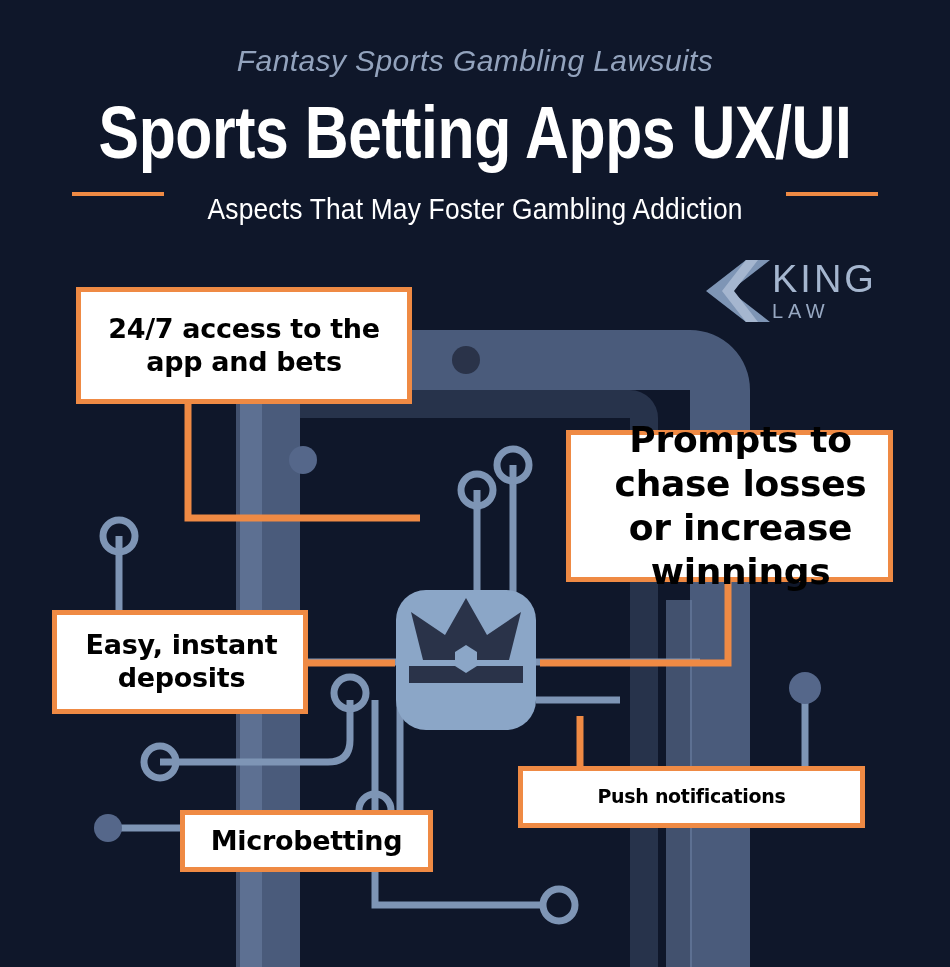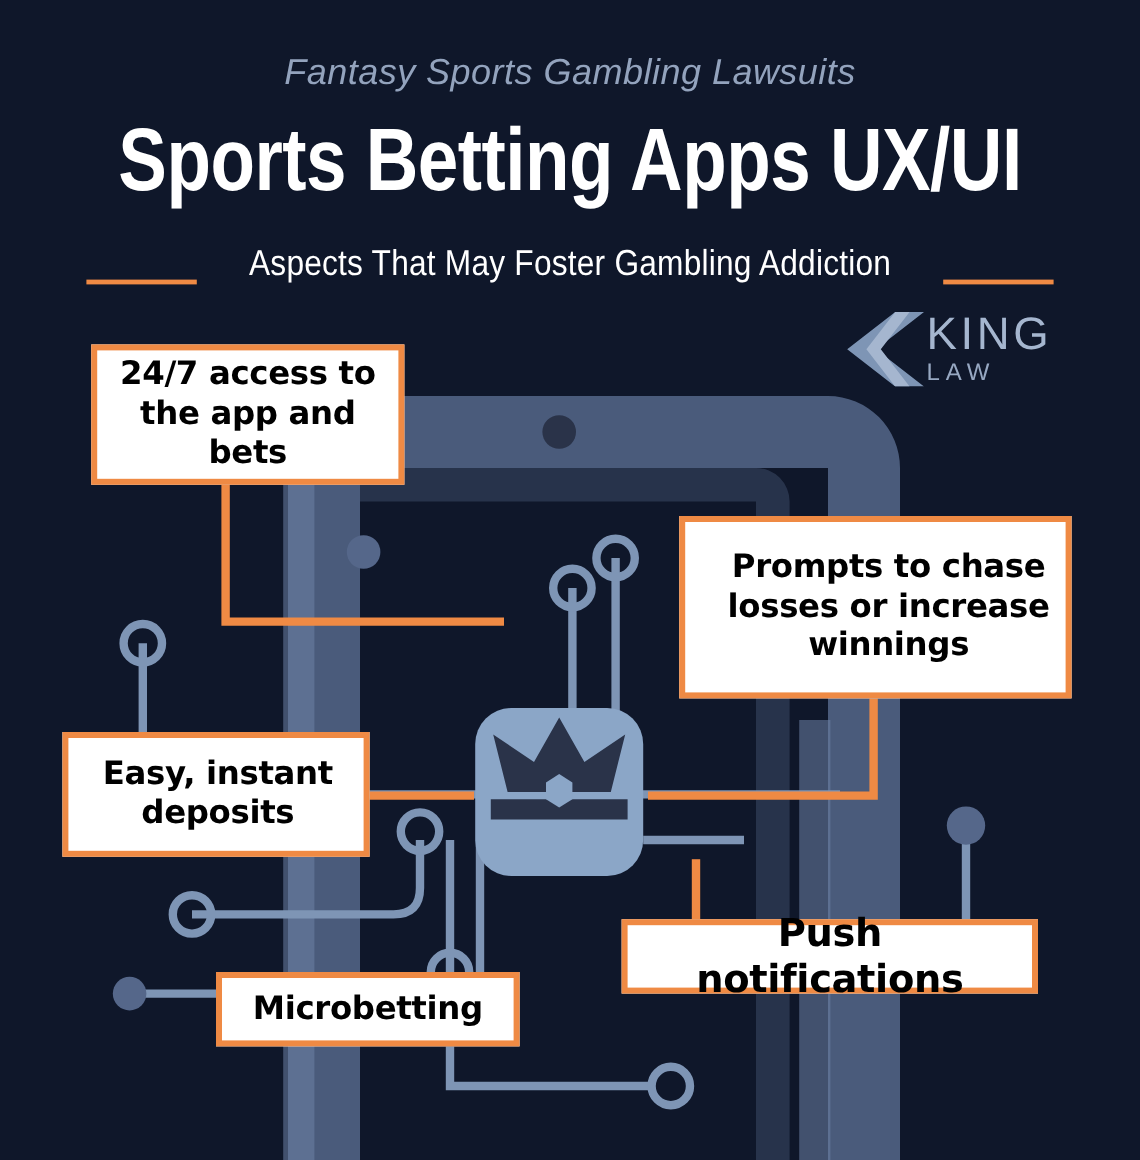--- a/index.html
+++ b/index.html
@@ -48,23 +48,23 @@
     margin-top: 22px;
     font-family: "Liberation Sans Narrow", "Liberation Sans", sans-serif;
     font-weight: 700;
     font-size: 74px;
     letter-spacing: -0.5px;
     color: #ffffff;
     line-height: 0.95;
     transform: scaleX(0.82);
   }
   #subtitle-row {
-    margin-top: 35px;
+    margin-top: 24px;
     display: flex;
-    align-items: flex-end;
+    align-items: flex-start;
     justify-content: center;
     gap: 7px;
   }
   .sub-rule {
     width: 92px;
     height: 4px;
     background: #ef8a44;
     flex: none;
   }
   #subtitle {
@@ -122,24 +122,24 @@
     justify-content: center;
     text-align: center;
     color: #000000;
     font-family: "DejaVu Sans", sans-serif;
     font-weight: 700;
     line-height: 1.22;
     letter-spacing: -0.3px;
     padding: 8px 10px;
   }
 
-  #callout-access       { left: 76px;  top: 287px; width: 261px; height: 117px; font-size: 27px; }
-  #callout-prompts      { left: 566px; top: 430px; width: 327px; height: 152px; font-size: 27px; padding-left: 32px; }
+  #callout-access       { left: 76px;  top: 287px; width: 336px; height: 117px; font-size: 27px; }
+  #callout-prompts      { left: 566px; top: 430px; width: 327px; height: 152px; font-size: 36px; padding-left: 32px; }
   #callout-deposits     { left: 52px;  top: 610px; width: 256px; height: 104px; font-size: 27px; padding-left: 13px; }
-  #callout-push         { left: 518px; top: 766px; width: 347px; height: 62px;  font-size: 32px; }
+  #callout-push         { left: 518px; top: 766px; width: 347px; height: 62px;  font-size: 19px; }
   #callout-microbetting { left: 180px; top: 810px; width: 253px; height: 62px;  font-size: 27px; }
 </style>
 </head>
 <body>
 
 <div id="infographic">
 
   <svg id="circuit-layer" viewBox="0 0 950 967">
 
     <g>

